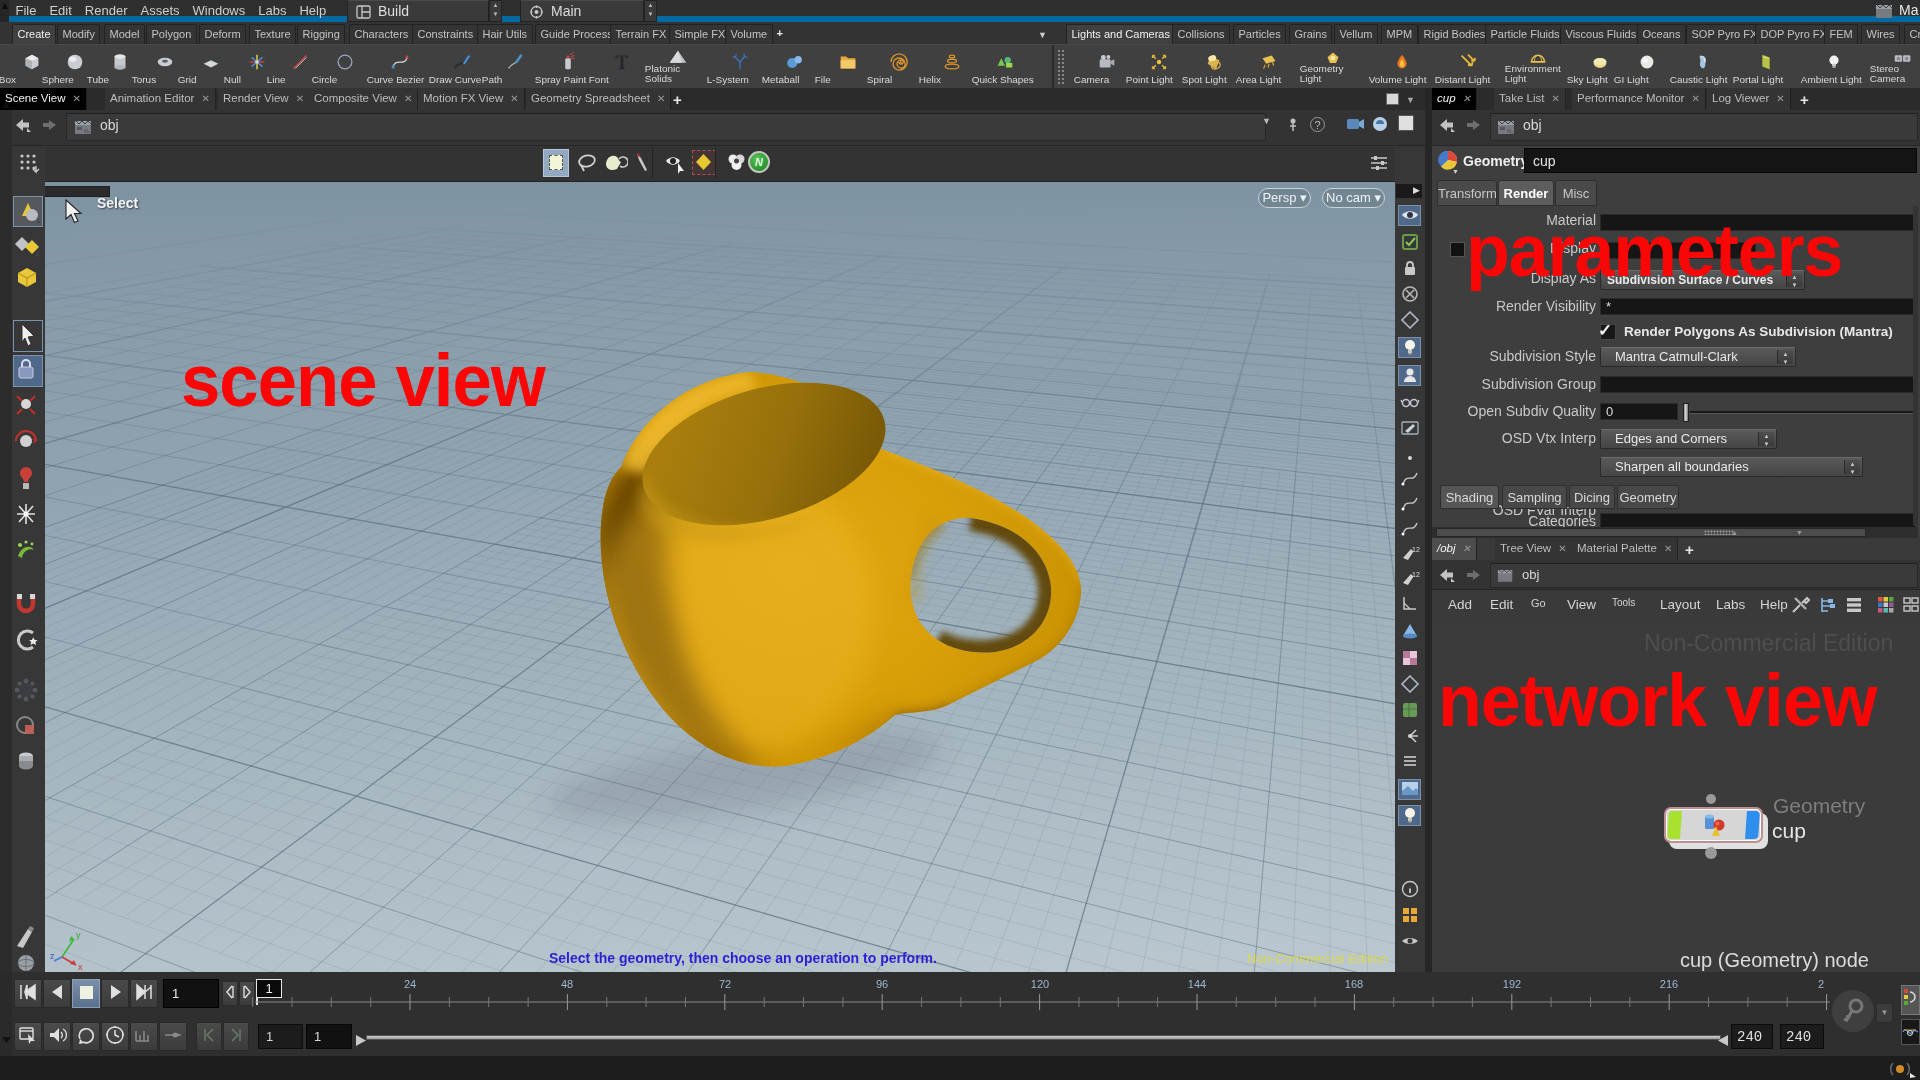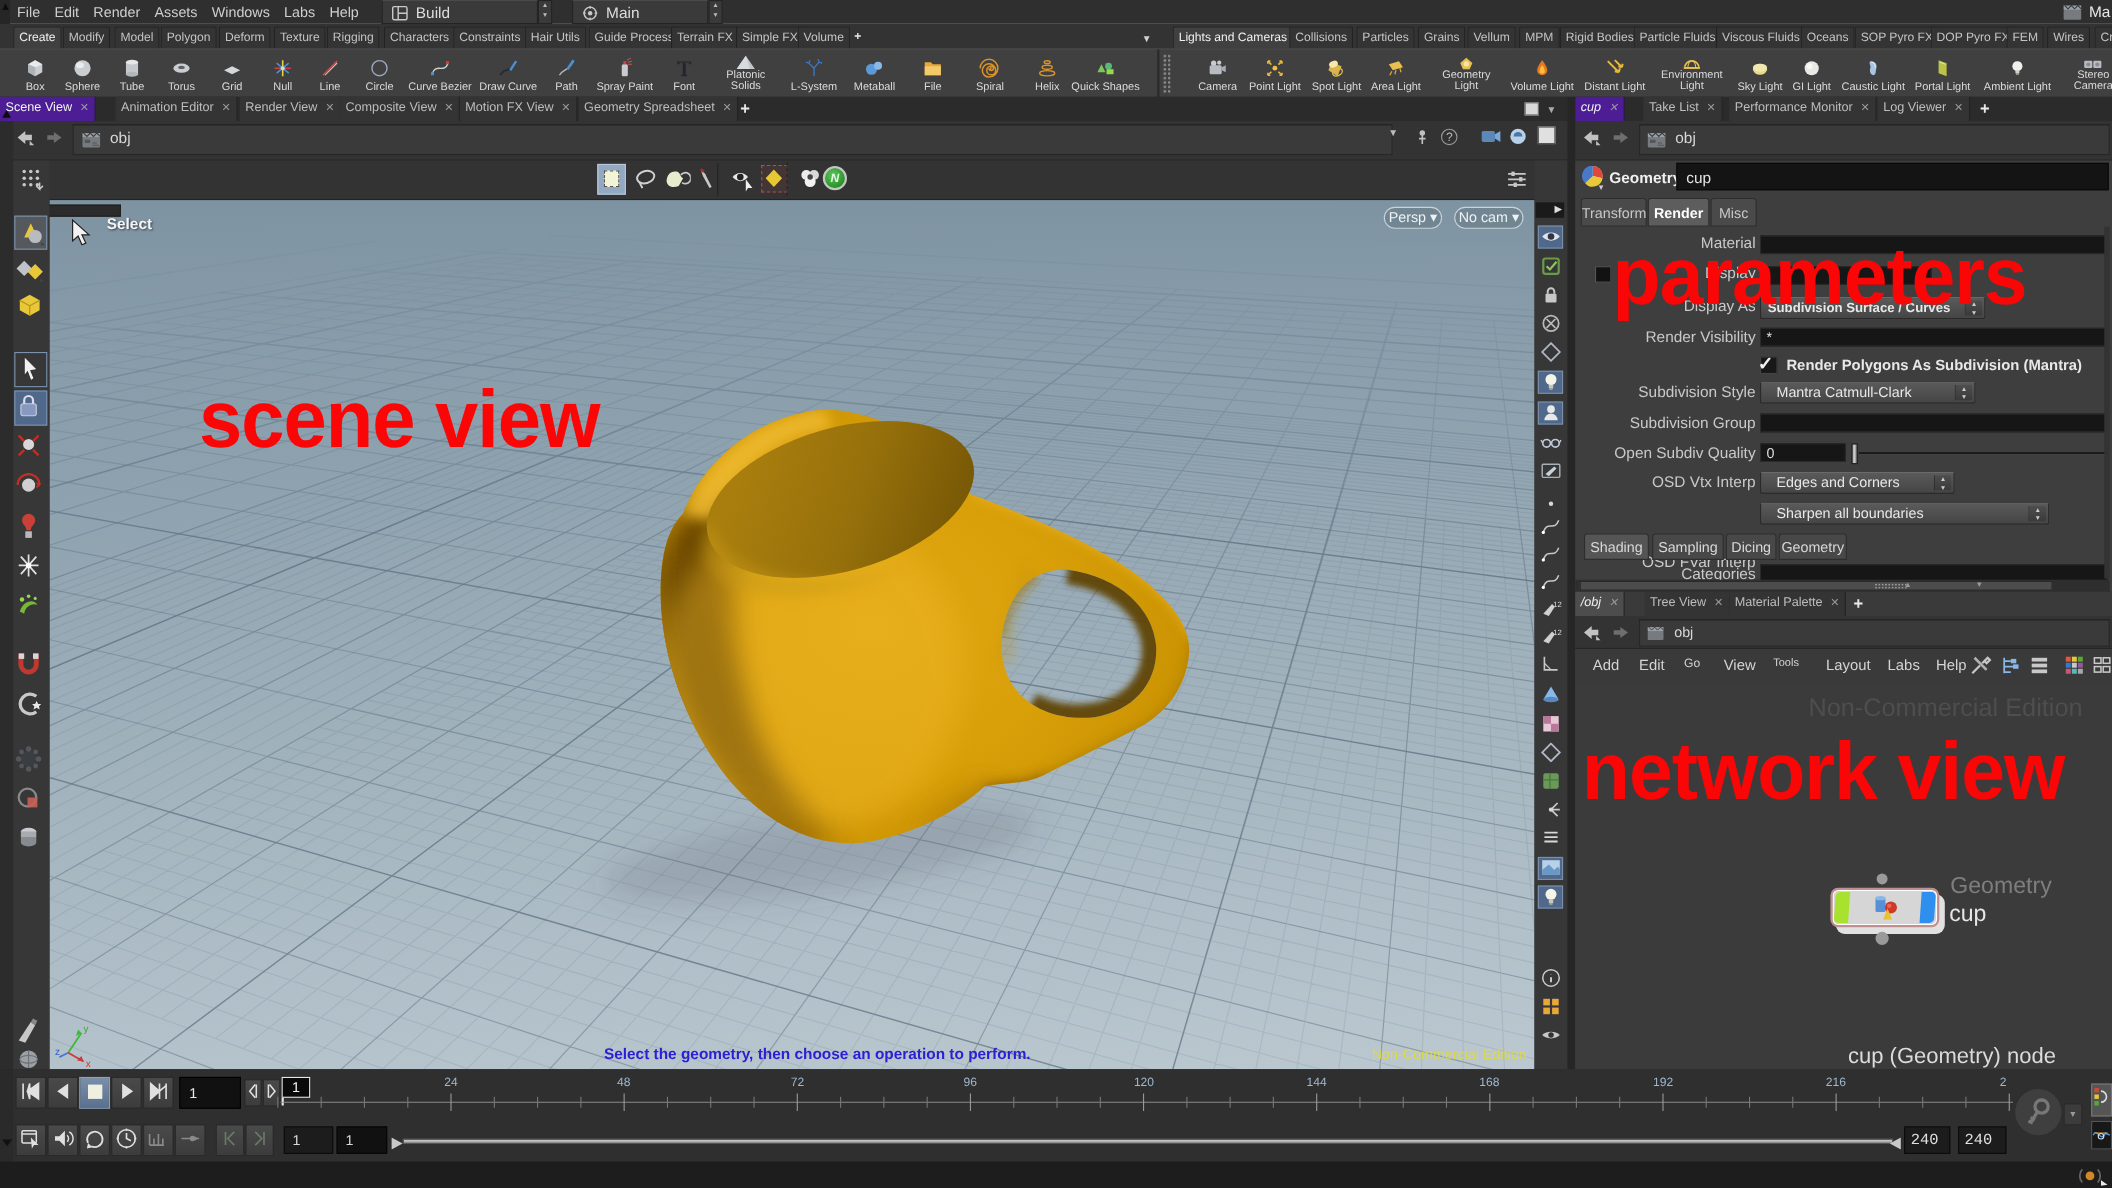--- a/index.html
+++ b/index.html
@@ -1,35 +1,35 @@
 <!DOCTYPE html>
 <html><head><meta charset="utf-8">
 <style>
 html,body{margin:0;padding:0;width:1920px;height:1080px;overflow:hidden;background:#2e2e2e;
   font-family:"Liberation Sans",sans-serif;-webkit-font-smoothing:antialiased;}
 *{box-sizing:border-box;-webkit-font-smoothing:antialiased;}
 .abs{position:absolute;}
 
-#menubar{left:0;top:0;width:1920px;height:22px;background:#2f2f2f;border-bottom:1px solid #0369a1;}
+#menubar{left:0;top:0;width:1920px;height:22px;background:#2f2f2f;border-bottom:6px solid #0369a1;}
 #menubar .mi{display:inline-block;color:#cfcfcf;font-size:13px;padding:3px 6.5px;}
 .widget{background:#3a3a3a;border:1px solid #232323;border-top-color:#4a4a4a;color:#ddd;font-size:14px;}
 
 #shelf{left:0;top:22px;width:1920px;height:66px;background:#333;}
 .stab{position:absolute;top:2px;height:20px;background:#343434;border:1px solid #222;border-bottom:none;
   color:#c4c4c4;font-size:11px;text-align:left;line-height:19px;padding:0 4.5px;border-radius:2px 2px 0 0;}
 .stab.sel{background:#404040;color:#f0f0f0;}
 #shelfTools{position:absolute;left:0;top:22px;width:1920px;height:44px;background:#404040;border-top:1px solid #4a4a4a;}
-.tool{position:absolute;top:1px;width:70px;height:42px;text-align:center;color:#d6d6d6;font-size:10.5px;overflow:visible;}
+.tool{position:absolute;top:1px;width:70px;height:42px;color:#d6d6d6;font-size:10.5px;overflow:visible;}
 .tool .ic{display:block;margin:2px auto 0;width:24px;height:22px;}
 .tool .lb{display:block;margin-top:0;line-height:9px;font-size:11px;transform:scale(.95);}
 
 .ptabrow{background:#2b2b2b;}
 .ptab{position:absolute;top:0;height:22px;background:#343434;border-right:1px solid #222;color:#bdbdbd;
   font-size:11.5px;line-height:21px;padding:0 5px;}
-.ptab.sel{background:#4c1d95;color:#f2f2f2;}
+.ptab.sel{background:#000000;color:#f2f2f2;}
 .ptab .x{color:#9a9a9a;font-size:10px;margin-left:7px;}
 
 .navrow{background:#333;border-bottom:1px solid #262626;}
 .pathfield{position:absolute;background:#3a3a3a;border:1px solid #272727;border-top-color:#1f1f1f;}
 .dd{position:absolute;background:linear-gradient(#5a5a5a,#454545);border:1px solid #2a2a2a;border-top-color:#6a6a6a;
   border-radius:2px;color:#e8e8e8;font-size:13px;}
 .dfield{position:absolute;background:#161616;border:1px solid #2a2a2a;color:#ddd;font-size:13px;}
 .plabel{position:absolute;color:#c9c9c9;font-size:14px;text-align:right;}
 .tool .icw{display:block;height:25px;overflow:hidden;}
 .tool .icw svg{width:24px;height:22px;vertical-align:top;}

